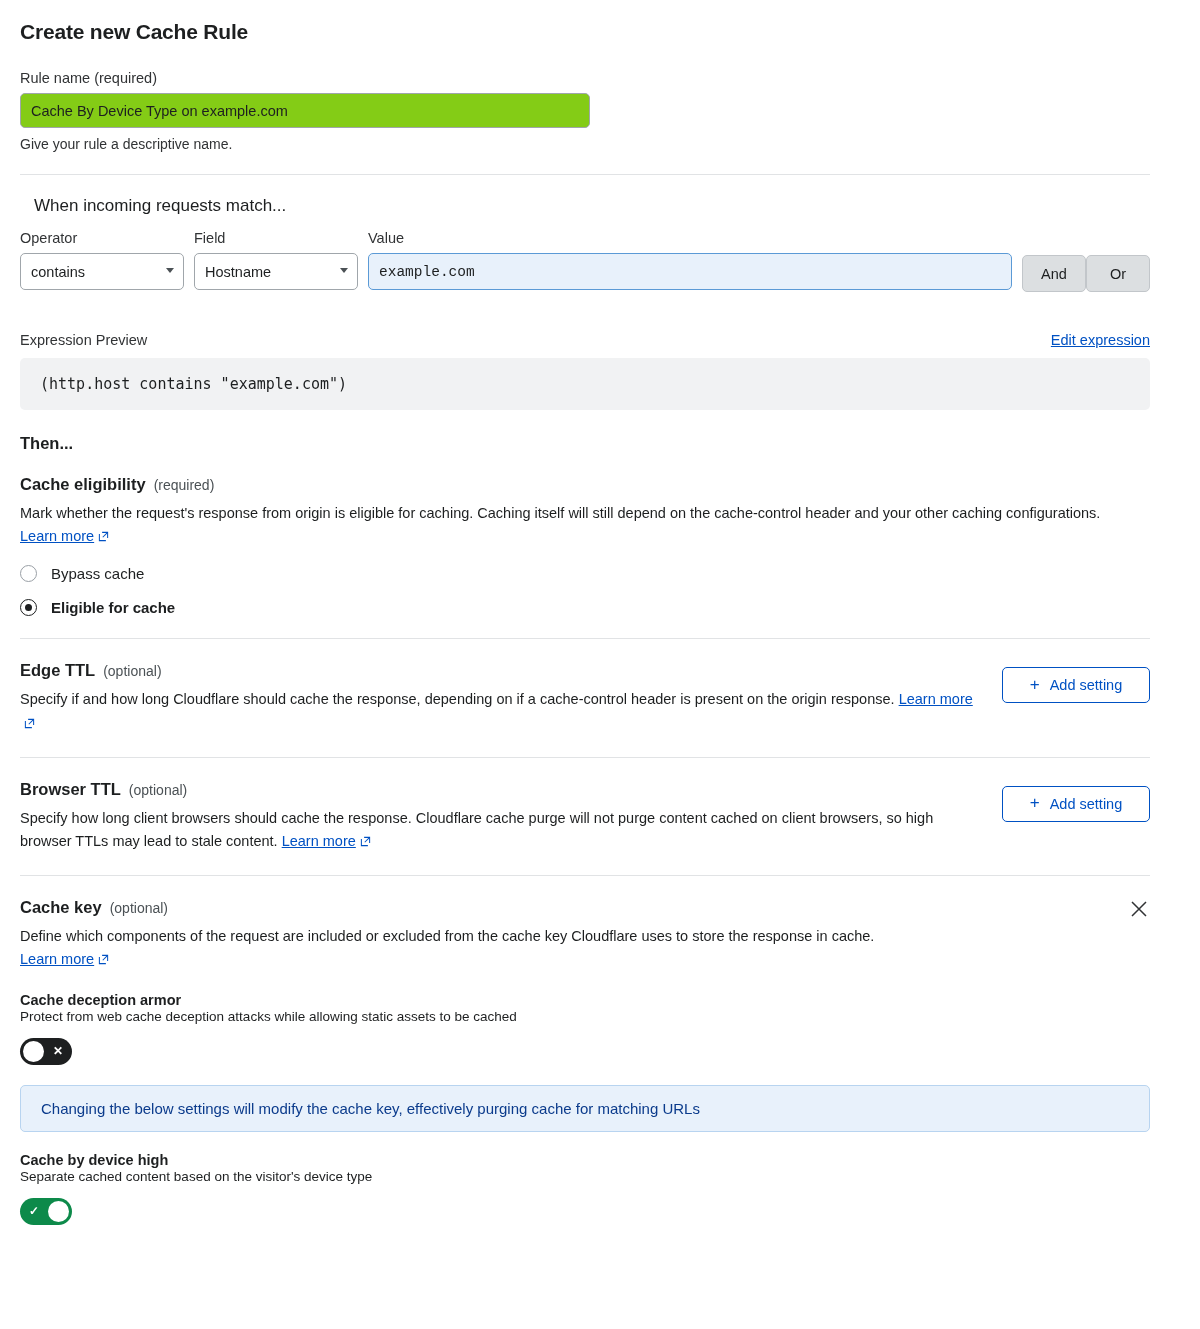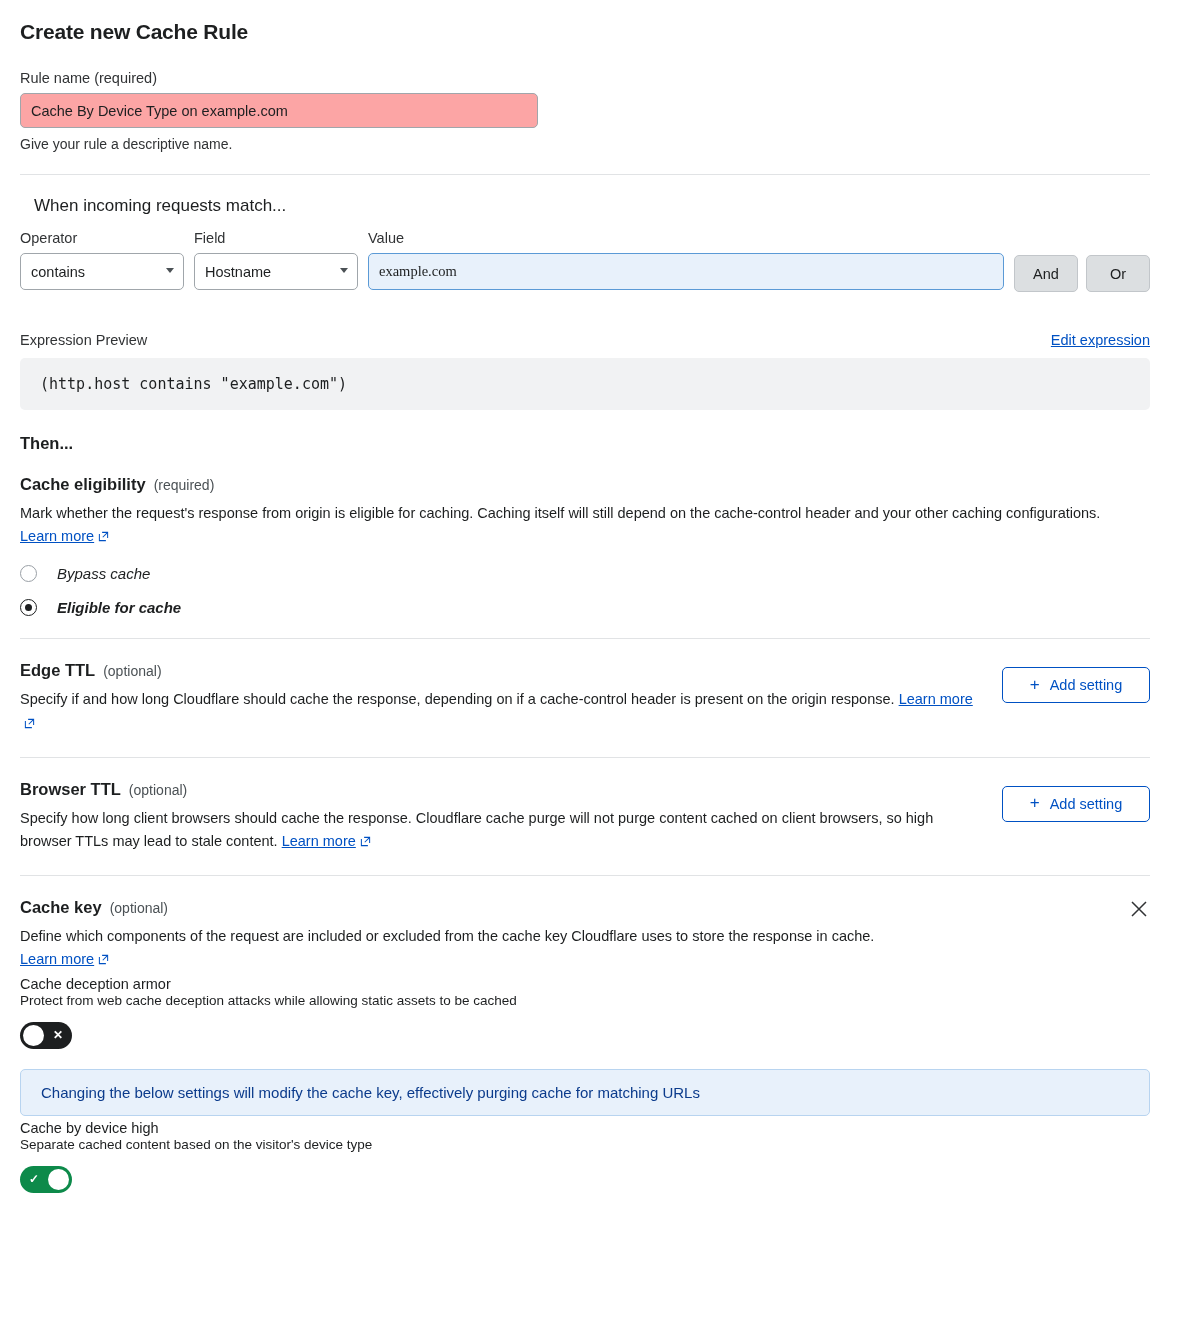--- a/index.html
+++ b/index.html
@@ -25,29 +25,29 @@
     margin: 10px 0 0 0;
     letter-spacing: -0.2px;
   }
 
   .field-label {
     font-size: 14.5px;
     color: #313335;
     margin: 26px 0 7px 0;
   }
   .text-input {
-    width: 518px;
+    width: 570px;
     height: 35px;
     border: 1px solid #a0a6ab;
     border-radius: 5px;
     padding: 8px 10px;
     font-size: 14.5px;
     font-family: "Liberation Sans", sans-serif;
     color: #1d1f20;
-    background: #fca5a5;
+    background: #84cc16;
     outline: none;
   }
   .help-text {
     font-size: 14px;
     color: #313335;
     margin-top: 8px;
   }
 
   .divider {
     border: 0;
@@ -103,30 +103,30 @@
   }
   .value-col { flex: 1 1 auto; max-width: 654px; }
   .value-input {
     width: 100%;
     height: 37px;
     border: 1px solid #5b9ad6;
     border-radius: 5px;
     background: #e8f1fb;
     padding: 0 10px;
     font-size: 14.5px;
-    font-family: Liberation Serif, serif;
+    font-family: Liberation Mono, monospace;
     color: #1d1f20;
     outline: none;
   }
   .value-hint {
     font-size: 13.5px;
     color: #313335;
     margin-top: 8px;
   }
-  .logic-btns { display: flex; gap: 8px; padding-top: 25px; }
+  .logic-btns { display: flex; padding-top: 25px; }
   .logic-btn {
     height: 37px;
     min-width: 64px;
     border: 1px solid #c2c6ca;
     border-radius: 5px;
     background: #dcdfe1;
     font-size: 14.5px;
     font-family: "Liberation Sans", sans-serif;
     color: #1d1f20;
     cursor: pointer;
@@ -192,23 +192,22 @@
     width: 11px; height: 11px;
     position: relative;
     margin-left: 4px;
     vertical-align: -1px;
   }
   .ext-icon svg { display: block; }
 
   .radio-row {
     display: flex;
     align-items: center;
-    gap: 20px;
+    gap: 14px;
     margin-top: 17px;
-    font-style: italic;
   }
   .radio {
     width: 17px; height: 17px;
     border: 1px solid #9aa0a6;
     border-radius: 50%;
     background: #fff;
     position: relative;
     flex: 0 0 auto;
   }
   .radio.checked { border-color: #1d1f20; }
@@ -256,22 +255,22 @@
 
   .close-x {
     width: 22px; height: 22px;
     cursor: pointer;
     flex: 0 0 auto;
     color: #313335;
   }
 
   .sub-title {
     font-size: 14.5px;
-    font-weight: normal;
-    margin-top: 4px;
+    font-weight: bold;
+    margin-top: 20px;
   }
   .sub-desc {
     font-size: 13.5px;
     color: #1d1f20;
     margin-top: 1px;
   }
 
   .toggle {
     width: 52px; height: 27px;
     border-radius: 14px;

